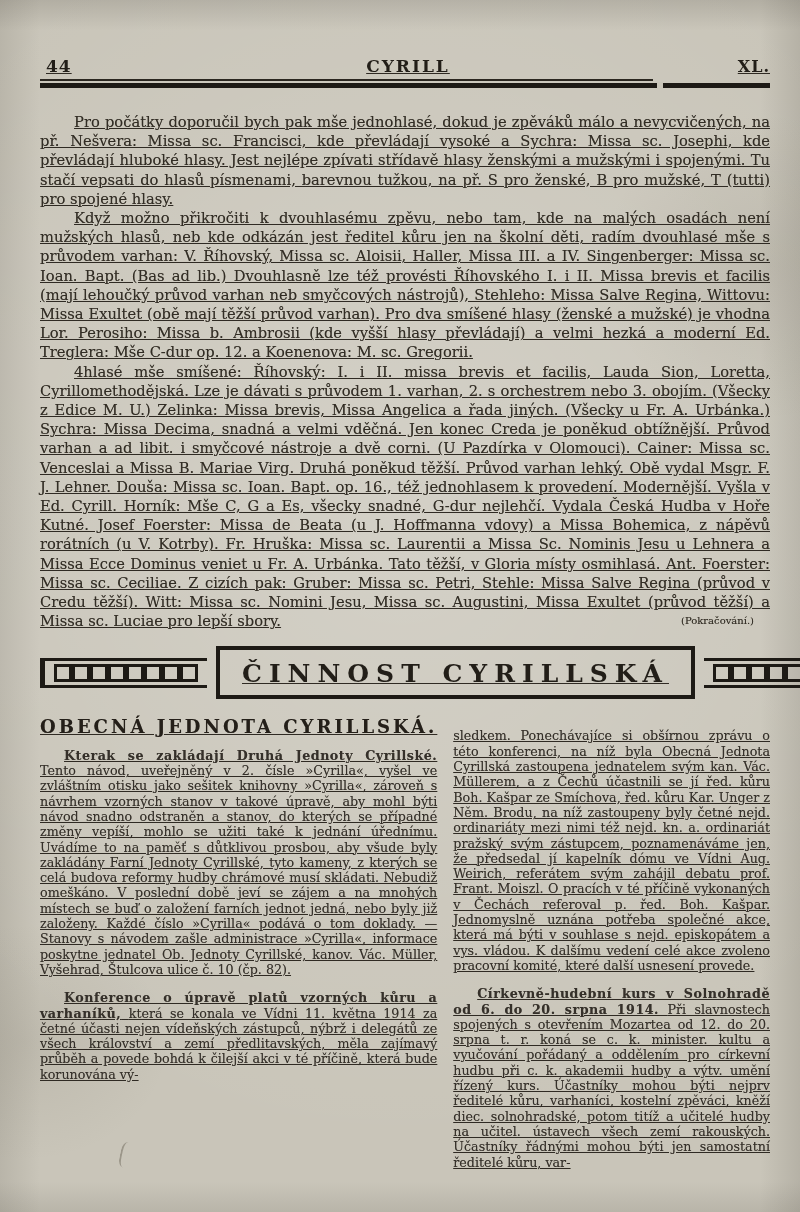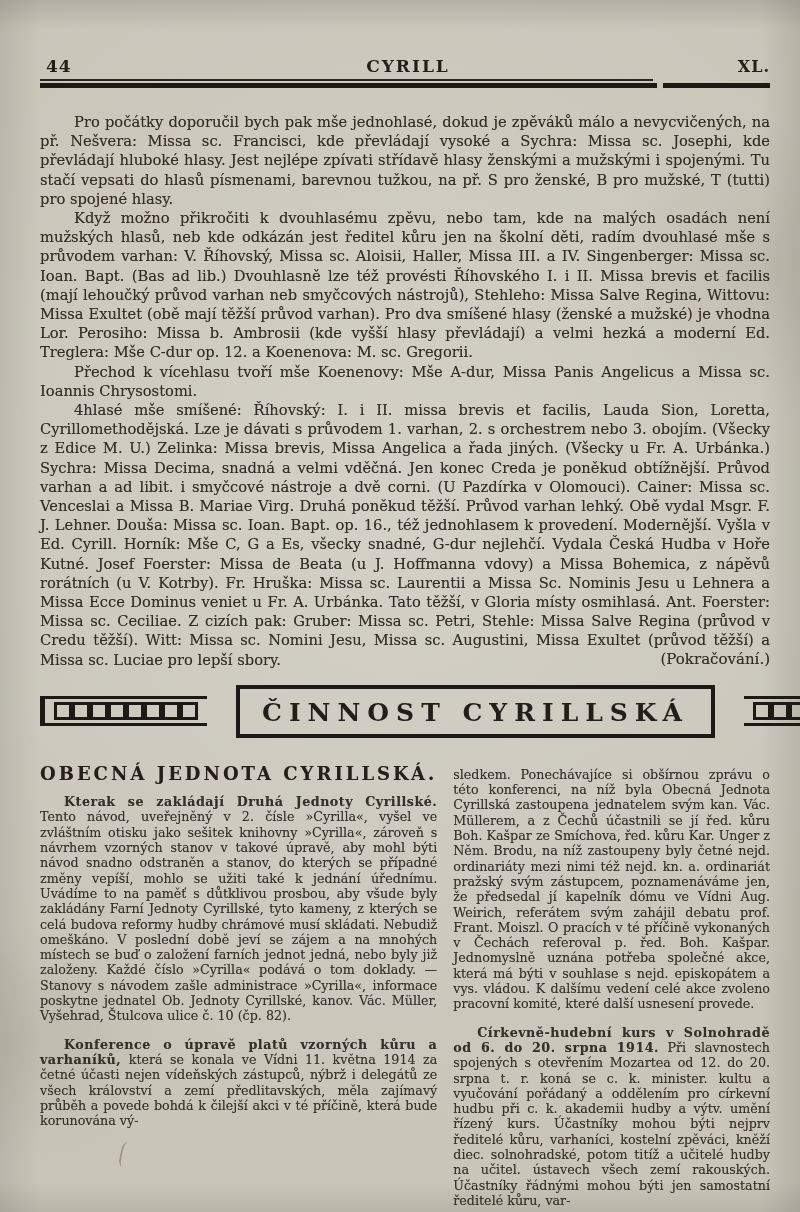--- a/index.html
+++ b/index.html
@@ -15,20 +15,21 @@
     box-sizing: border-box;
     padding: 56px 30px 0 40px;
     color: #2f2a23;
     background-color: #c9c5b9;
     background-image:
       radial-gradient(ellipse 120% 85% at 50% 42%, rgba(255,255,255,0.20), rgba(255,255,255,0) 62%),
       radial-gradient(ellipse 30% 18% at 96% 22%, rgba(90,85,70,0.12), rgba(90,85,70,0) 70%),
       radial-gradient(ellipse 26% 14% at 3% 86%, rgba(90,85,70,0.10), rgba(90,85,70,0) 70%),
       linear-gradient(90deg, rgba(40,36,28,0.10), rgba(40,36,28,0) 5%, rgba(40,36,28,0) 95%, rgba(40,36,28,0.12)),
       linear-gradient(180deg, rgba(40,36,28,0.14), rgba(40,36,28,0) 2.5%, rgba(40,36,28,0) 97.5%, rgba(40,36,28,0.10));
+    text-decoration: underline;
   }
   
   .header {
     display: flex; align-items: baseline;
     font-weight: bold; color: #221e18;
   }
   .pagenum  { width: 90px; font-size: 17px; letter-spacing: 1px; padding-left: 6px; }
   .jtitle   { flex: 1; text-align: center; font-size: 17px; letter-spacing: 2px; }
   .volume   { width: 90px; text-align: right; font-size: 16px; letter-spacing: 1px; }
   .head-rule-thin {
@@ -44,26 +45,26 @@
   .article {
     margin-top: 24px;
     font-size: 14.7px; line-height: 19.2px;
     text-align: justify;
     color: #322d25;
     text-shadow: 0 0 0.5px rgba(40,35,25,0.45);
     position: relative;
   }
   .article p { margin: 0; text-indent: 34px; }
   .cont-note {
-    position: absolute; right: 0; bottom: 0;
-    text-indent: 0; font-size: 15px;
+    position: absolute; right: 16px; bottom: 0;
+    text-indent: 0; font-size: 10px;
   }
   
   .divider {
-    margin: 16px 0 16px; display: flex; align-items: center; gap: 20px;
+    margin: 16px 0 16px; display: flex; align-items: center;
   }
   .strip {
     flex: 1; height: 30px;
     border-top: 3px solid #1d1a15; border-bottom: 3px solid #1d1a15;
     display: flex; align-items: center; justify-content: space-between;
     padding: 0 9px; box-sizing: border-box;
   }
   .strip-left  { border-left: 5px solid #1d1a15; margin-right: 9px; }
   .strip-right { border-right: 5px solid #1d1a15; margin-left: 9px; }
   .sq { width: 12px; height: 12px; border: 3px solid #1d1a15; background: transparent; }
@@ -76,21 +77,21 @@
   }
   
   .columns { display: flex; gap: 16px; margin-top: 8px; }
   .col {
     flex: 1;
     font-size: 12.7px; line-height: 15.3px;
     text-align: justify; color: #35302a;
     text-shadow: 0 0 0.4px rgba(40,35,25,0.4);
   }
   .col-heading {
-    margin: 12px 0 11px; text-align: right;
+    margin: 4px 0 11px; text-align: right;
     font-size: 18px; font-weight: bold; letter-spacing: 3px; color: #241f19;
     white-space: nowrap;
   }
   .col p { margin: 13px 0 3px; text-indent: 24px; }
   .col p.no-indent { text-indent: 0; }
   .lead { font-weight: bold; letter-spacing: 0.5px; }
   
   .stray-mark {
     position: absolute; left: 120px; top: 1142px;
     width: 9px; height: 26px;
@@ -110,21 +111,20 @@
     <span class="volume">XL.</span>
   </div>
   <div class="head-rule-thin"></div>
   <div class="head-rule-thick">
     <span class="rule-gap"></span>
   </div>
 
   <div class="article">
     <p>Pro počátky doporučil bych pak mše jednohlasé, dokud je zpěváků málo a nevycvičených, na př. Nešvera: Missa sc. Francisci, kde převládají vysoké a Sychra: Missa sc. Josephi, kde převládají hluboké hlasy. Jest nejlépe zpívati střídavě hlasy ženskými a mužskými i spojenými. Tu stačí vepsati do hlasů písmenami, barevnou tužkou, na př. S pro ženské, B pro mužské, T (tutti) pro spojené hlasy.</p>
     <p>Když možno přikročiti k dvouhlasému zpěvu, nebo tam, kde na malých osadách není mužských hlasů, neb kde odkázán jest ředitel kůru jen na školní děti, radím dvouhlasé mše s průvodem varhan: V. Říhovský, Missa sc. Aloisii, Haller, Missa III. a IV. Singenberger: Missa sc. Ioan. Bapt. (Bas ad lib.) Dvouhlasně lze též provésti Říhovského I. i II. Missa brevis et facilis (mají lehoučký průvod varhan neb smyčcových nástrojů), Stehleho: Missa Salve Regina, Wittovu: Missa Exultet (obě mají těžší průvod varhan). Pro dva smíšené hlasy (ženské a mužské) je vhodna Lor. Perosiho: Missa b. Ambrosii (kde vyšší hlasy převládají) a velmi hezká a moderní Ed. Treglera: Mše C-dur op. 12. a Koenenova: M. sc. Gregorii.</p>
-    <p>Přechod k vícehlasu tvoří mše Koenenovy: Mše A-dur, Missa Panis Angelicus a Missa sc. Ioannis Chrysostomi.</p>
     <p>4hlasé mše smíšené: Říhovský: I. i II. missa brevis et facilis, Lauda Sion, Loretta, Cyrillomethodějská. Lze je dávati s průvodem 1. varhan, 2. s orchestrem nebo 3. obojím. (Všecky z Edice M. U.) Zelinka: Missa brevis, Missa Angelica a řada jiných. (Všecky u Fr. A. Urbánka.) Sychra: Missa Decima, snadná a velmi vděčná. Jen konec Creda je poněkud obtížnější. Průvod varhan a ad libit. i smyčcové nástroje a dvě corni. (U Pazdírka v Olomouci). Cainer: Missa sc. Venceslai a Missa B. Mariae Virg. Druhá poněkud těžší. Průvod varhan lehký. Obě vydal Msgr. F. J. Lehner. Douša: Missa sc. Ioan. Bapt. op. 16., též jednohlasem k provedení. Modernější. Vyšla v Ed. Cyrill. Horník: Mše C, G a Es, všecky snadné, G-dur nejlehčí. Vydala Česká Hudba v Hoře Kutné. Josef Foerster: Missa de Beata (u J. Hoffmanna vdovy) a Missa Bohemica, z nápěvů rorátních (u V. Kotrby). Fr. Hruška: Missa sc. Laurentii a Missa Sc. Nominis Jesu u Lehnera a Missa Ecce Dominus veniet u Fr. A. Urbánka. Tato těžší, v Gloria místy osmihlasá. Ant. Foerster: Missa sc. Ceciliae. Z cizích pak: Gruber: Missa sc. Petri, Stehle: Missa Salve Regina (průvod v Credu těžší). Witt: Missa sc. Nomini Jesu, Missa sc. Augustini, Missa Exultet (průvod těžší) a Missa sc. Luciae pro lepší sbory.</p>
     <span class="cont-note">(Pokračování.)</span>
   </div>
 
   <div class="divider">
     <div class="strip strip-left">
       <span class="sq"></span>
       <span class="sq"></span>
       <span class="sq"></span>
       <span class="sq"></span>

